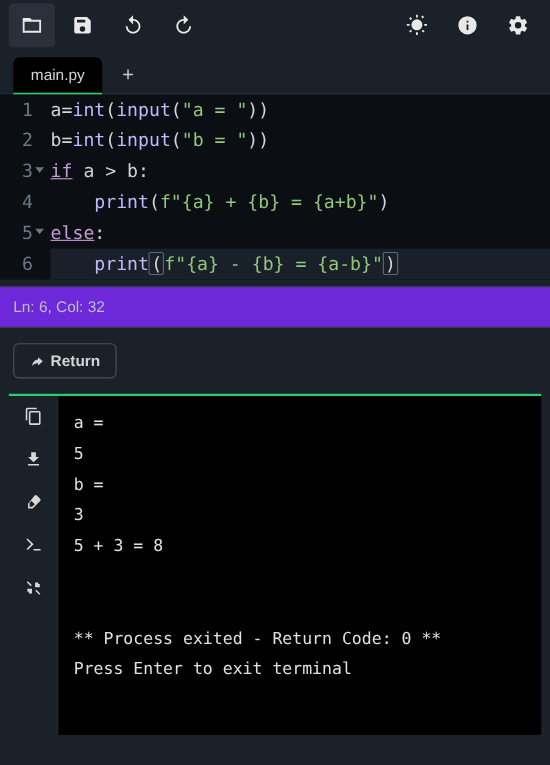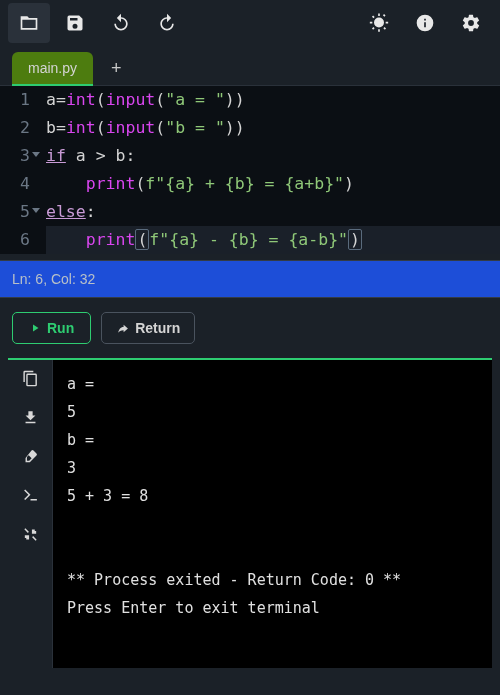--- a/index.html
+++ b/index.html
@@ -39,21 +39,21 @@
   }
   .tab {
     padding: 8px 16px;
     background: #262d36;
     border-radius: 6px 6px 0 0;
     font-size: 14px;
     cursor: pointer;
     position: relative;
   }
   .tab.active {
-    background: #4d7c0f;
+    background: #000000;
     border-bottom: 2px solid #2ecc71;
     margin-bottom: -1px;
   }
   .add-tab {
     padding: 6px 10px;
     font-size: 18px;
     color: #c8c8c8;
     cursor: pointer;
   }
 
@@ -83,29 +83,29 @@
   }
   .code {
     flex: 1;
     padding-left: 6px;
     white-space: pre;
     overflow: hidden;
   }
   .code .row { height: 28px; }
   .code .row.cursor { background: #1a2029; }
   .kw { color: #c99bd6; text-decoration: underline; }      
-  .fn { color: #d946ef; }
+  .fn { color: #c4b5fd; }
   .str { color: #8fc878; }     
   .op { color: #d4d4d4; }
   .plain { color: #d4d4d4; }
   .paren-hl { border:1px solid #5a6b7d; border-radius:2px; padding:0 1px; }
 
   .status {
     height: 38px;
-    background: #1d4ed8;
+    background: #6d28d9;
     border-top: 1px solid #333b45;
     border-bottom: 1px solid #333b45;
     display: flex; align-items: center;
     padding-left: 12px;
     font-size: 14px;
     color: #b8c0c8;
     margin-top: 6px;
   }
 
   .controls {
@@ -228,26 +228,20 @@
       <div class="ln">6</div>
     </div>
   <div class="code" id="code"><div class="row"><span class="plain">a</span><span class="op">=</span><span class="fn">int</span><span class="plain">(</span><span class="fn">input</span><span class="plain">(</span><span class="str">"a = "</span><span class="plain">))</span></div><div class="row"><span class="plain">b</span><span class="op">=</span><span class="fn">int</span><span class="plain">(</span><span class="fn">input</span><span class="plain">(</span><span class="str">"b = "</span><span class="plain">))</span></div><div class="row"><span class="kw">if</span><span class="plain"> a </span><span class="op">&gt;</span><span class="plain"> b:</span></div><div class="row"><span class="plain">    </span><span class="fn">print</span><span class="plain">(</span><span class="str">f"{a} + {b} = {a+b}"</span><span class="plain">)</span></div><div class="row"><span class="kw">else</span><span class="plain">:</span></div><div class="row cursor"><span class="plain">    </span><span class="fn">print</span><span class="plain paren-hl">(</span><span class="str">f"{a} - {b} = {a-b}"</span><span class="plain paren-hl">)</span></div></div>
 </div>
 
 <div class="status">
   <span>Ln: 6, Col: 32</span>
 </div>
 
 <div class="controls">
-  <div class="run-btn">
-    <svg viewBox="0 0 24 24">
-        <path d="M8 5v14l11-7z"></path>
-      </svg>
-    <span>Run</span>
-  </div>
   <div class="share-btn">
     <svg viewBox="0 0 24 24">
         <path d="M14 9V5l8 7-8 7v-4c-5 0-8 2-10 5 1-6 4-11 10-11z"></path>
       </svg>
     <span>Return</span>
   </div>
 </div>
 
 <div class="terminal-wrap">
   <div class="term-side">

